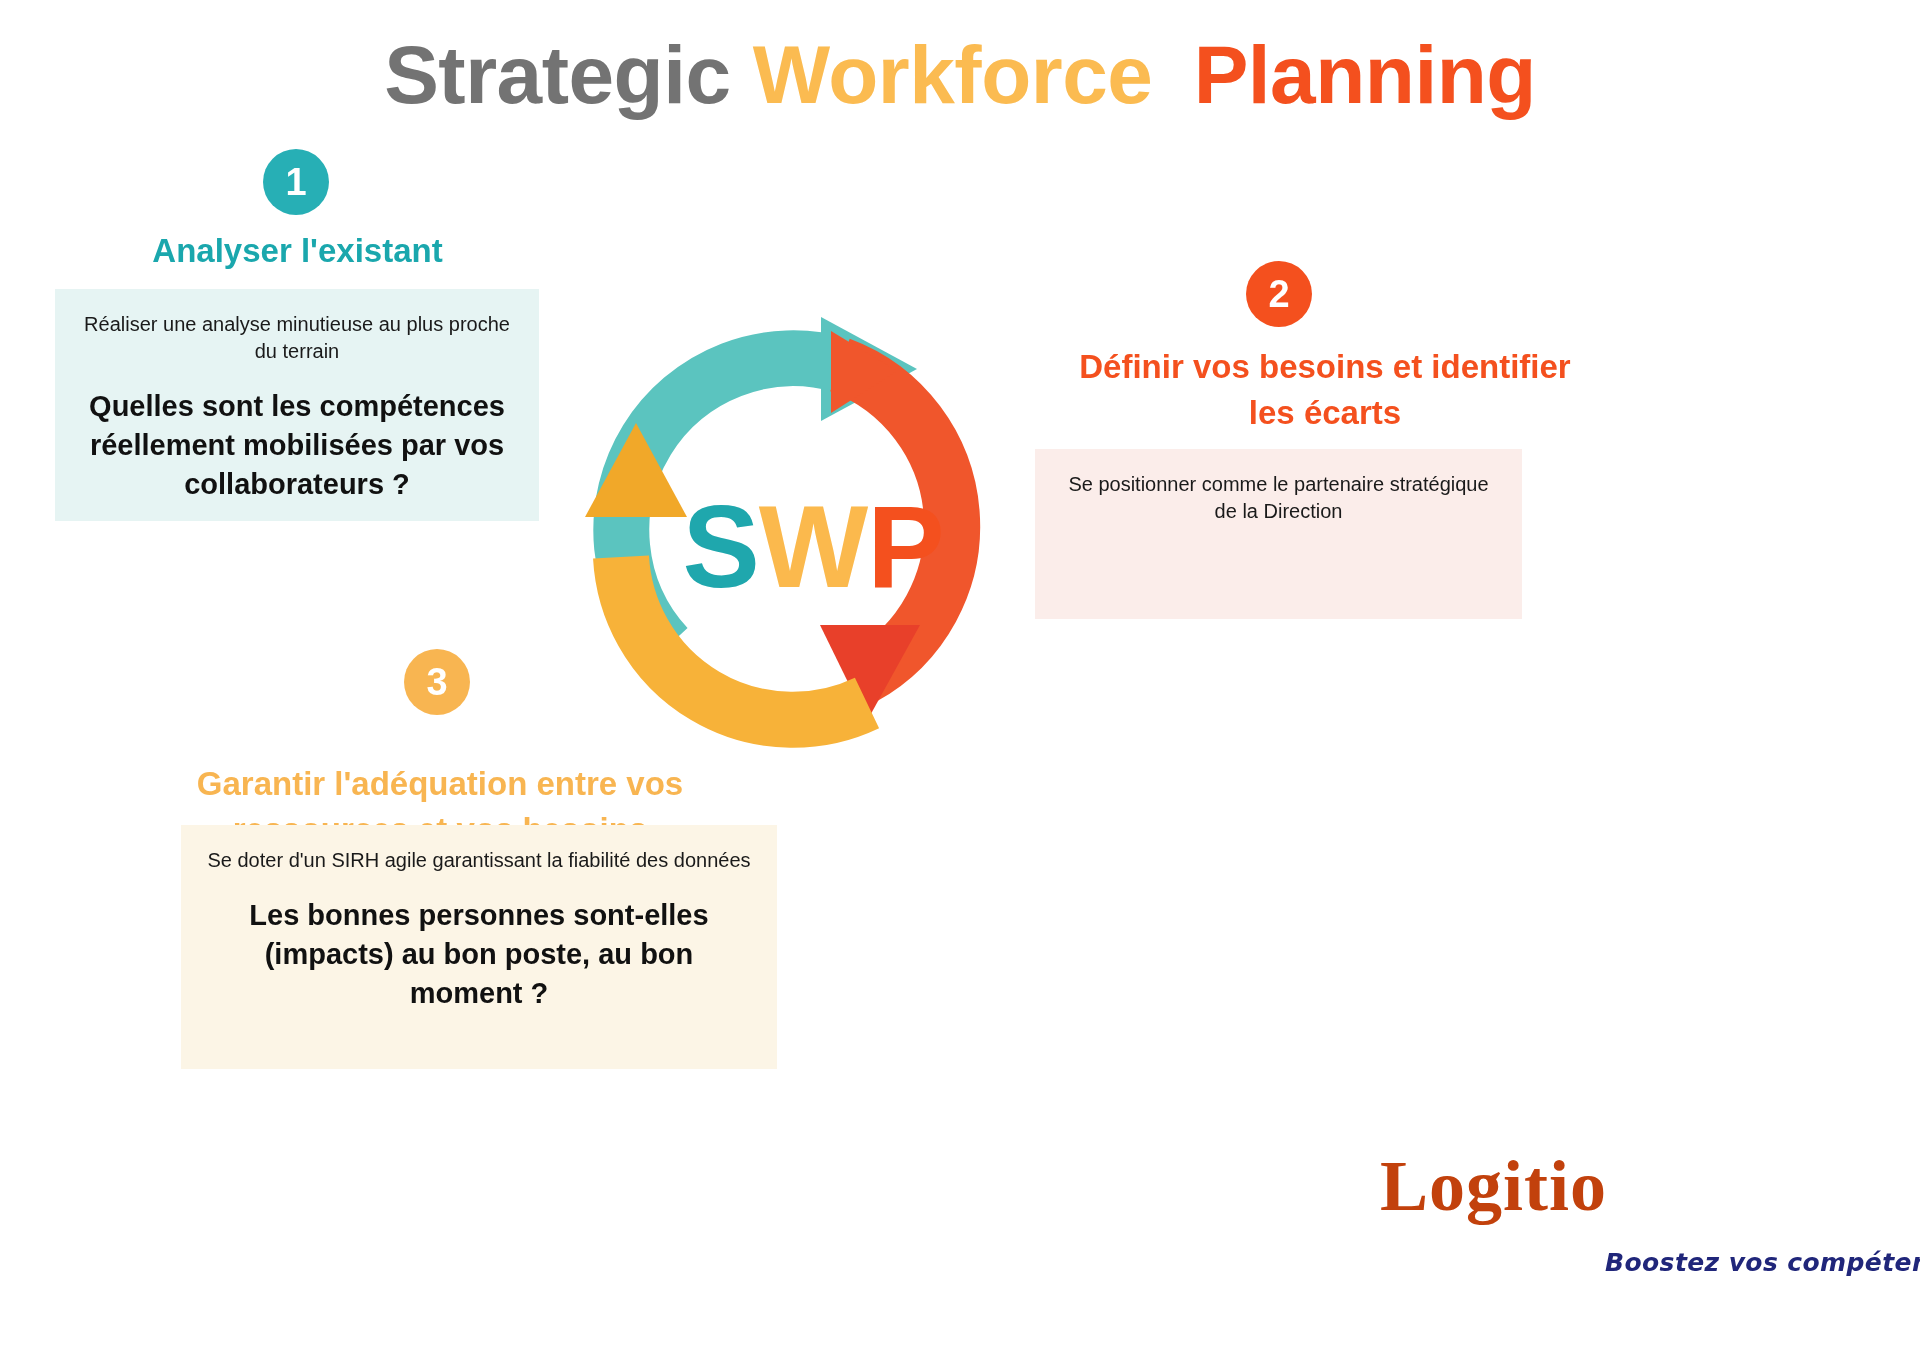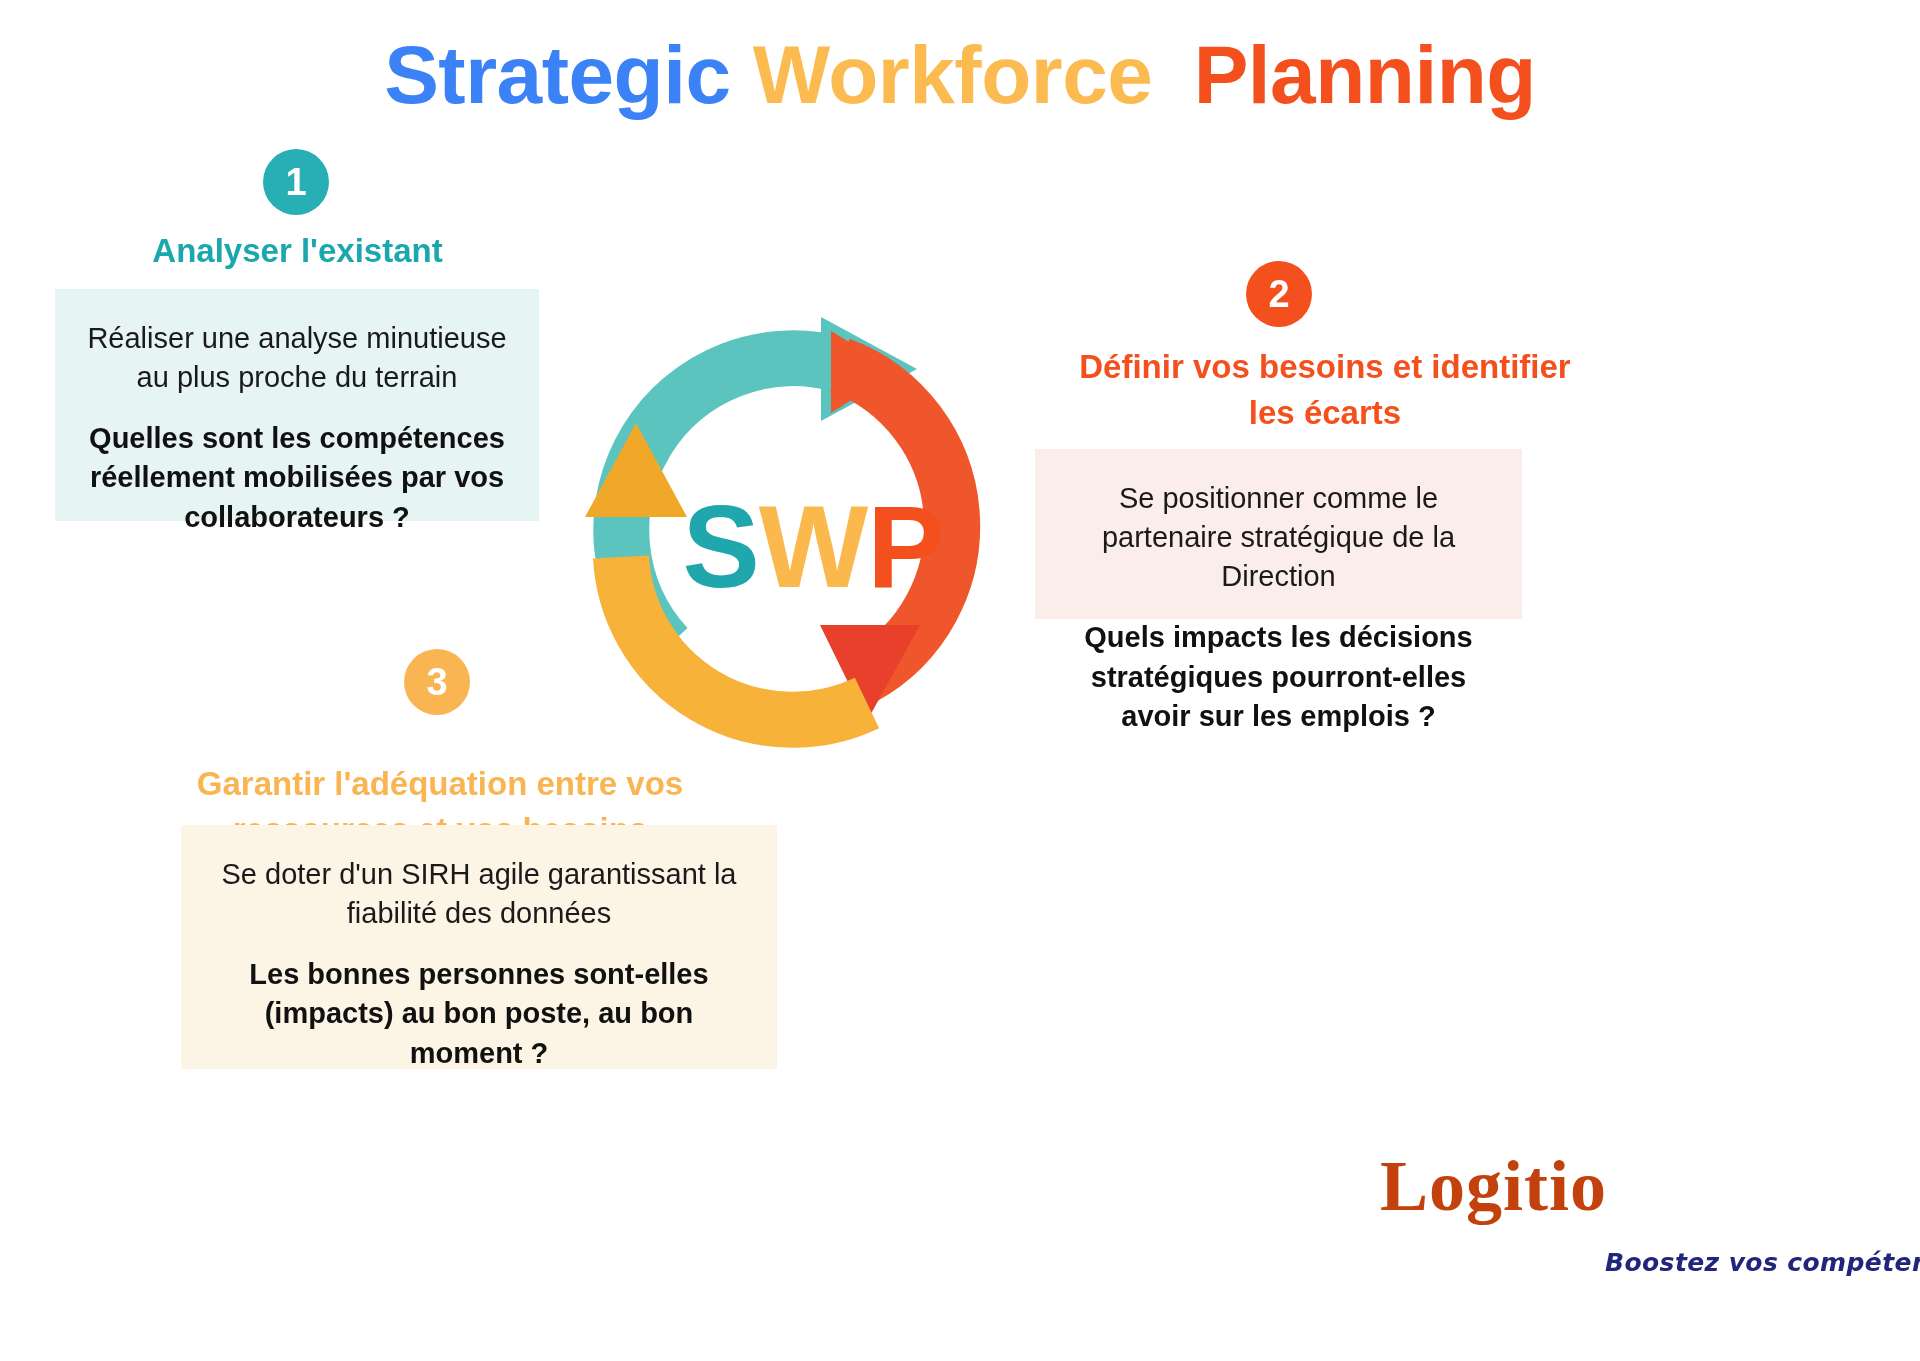--- a/index.html
+++ b/index.html
@@ -27,21 +27,21 @@
     top: 30px;
     width: 1920px;
     text-align: center;
     font-size: 82px;
     font-weight: bold;
     letter-spacing: -0.5px;
     line-height: 1.1;
     white-space: nowrap;
   }
   #title span { display: inline; }
-  .t-teal   { color: #3b82f6; }
+  .t-teal   { color: #737373; }
   .t-amber  { color: #FBBB51; }
   .t-orange { color: #F4501E; margin-left: 19px; }
 
   
   .badge {
     position: absolute;
     width: 66px;
     height: 66px;
     border-radius: 50%;
     color: #ffffff;
@@ -73,25 +73,25 @@
     position: absolute;
     box-sizing: border-box;
     padding: 22px 26px 26px 26px;
     text-align: center;
   }
   #box-1 { left: 55px;   top: 289px;  width: 484px; height: 232px; background: #E6F4F3; }
   #box-2 { left: 1035px; top: 449px;  width: 487px; height: 170px; background: #FBEDEA; }
   #box-3 { left: 181px;  top: 825px;  width: 596px; height: 244px; background: #FCF5E6; }
 
   .box-lead {
-    font-size: 29px;
+    font-size: 20px;
     font-weight: normal;
     color: #1a1a1a;
     line-height: 1.35;
-    margin: 8px 0 22px 0;
+    margin: 0 0 22px 0;
   }
   .box-question {
     font-size: 29px;
     font-weight: bold;
     color: #111111;
     line-height: 1.35;
     margin: 4px;
   }
 
   
@@ -222,21 +222,20 @@
     <p class="box-lead">Réaliser une analyse minutieuse au plus proche du terrain</p>
     <p class="box-question">Quelles sont les compétences réellement mobilisées par vos collaborateurs ?</p>
   </div>
 
   <div class="badge" id="badge-2">
     <span>2</span>
   </div>
   <div class="step-heading" id="heading-2">Définir vos besoins et identifier les écarts</div>
   <div class="step-box" id="box-2">
     <p class="box-lead">Se positionner comme le partenaire stratégique de la Direction</p>
-    <p class="box-question">Quels impacts les décisions stratégiques pourront-elles avoir sur les emplois ?</p>
   </div>
 
   <div class="badge" id="badge-3">
     <span>3</span>
   </div>
   <div class="step-heading" id="heading-3">Garantir l'adéquation entre vos ressources et vos besoins</div>
   <div class="step-box" id="box-3">
     <p class="box-lead">Se doter d'un SIRH agile garantissant la fiabilité des données</p>
     <p class="box-question">Les bonnes personnes sont-elles (impacts) au bon poste, au bon moment ?</p>
   </div>

